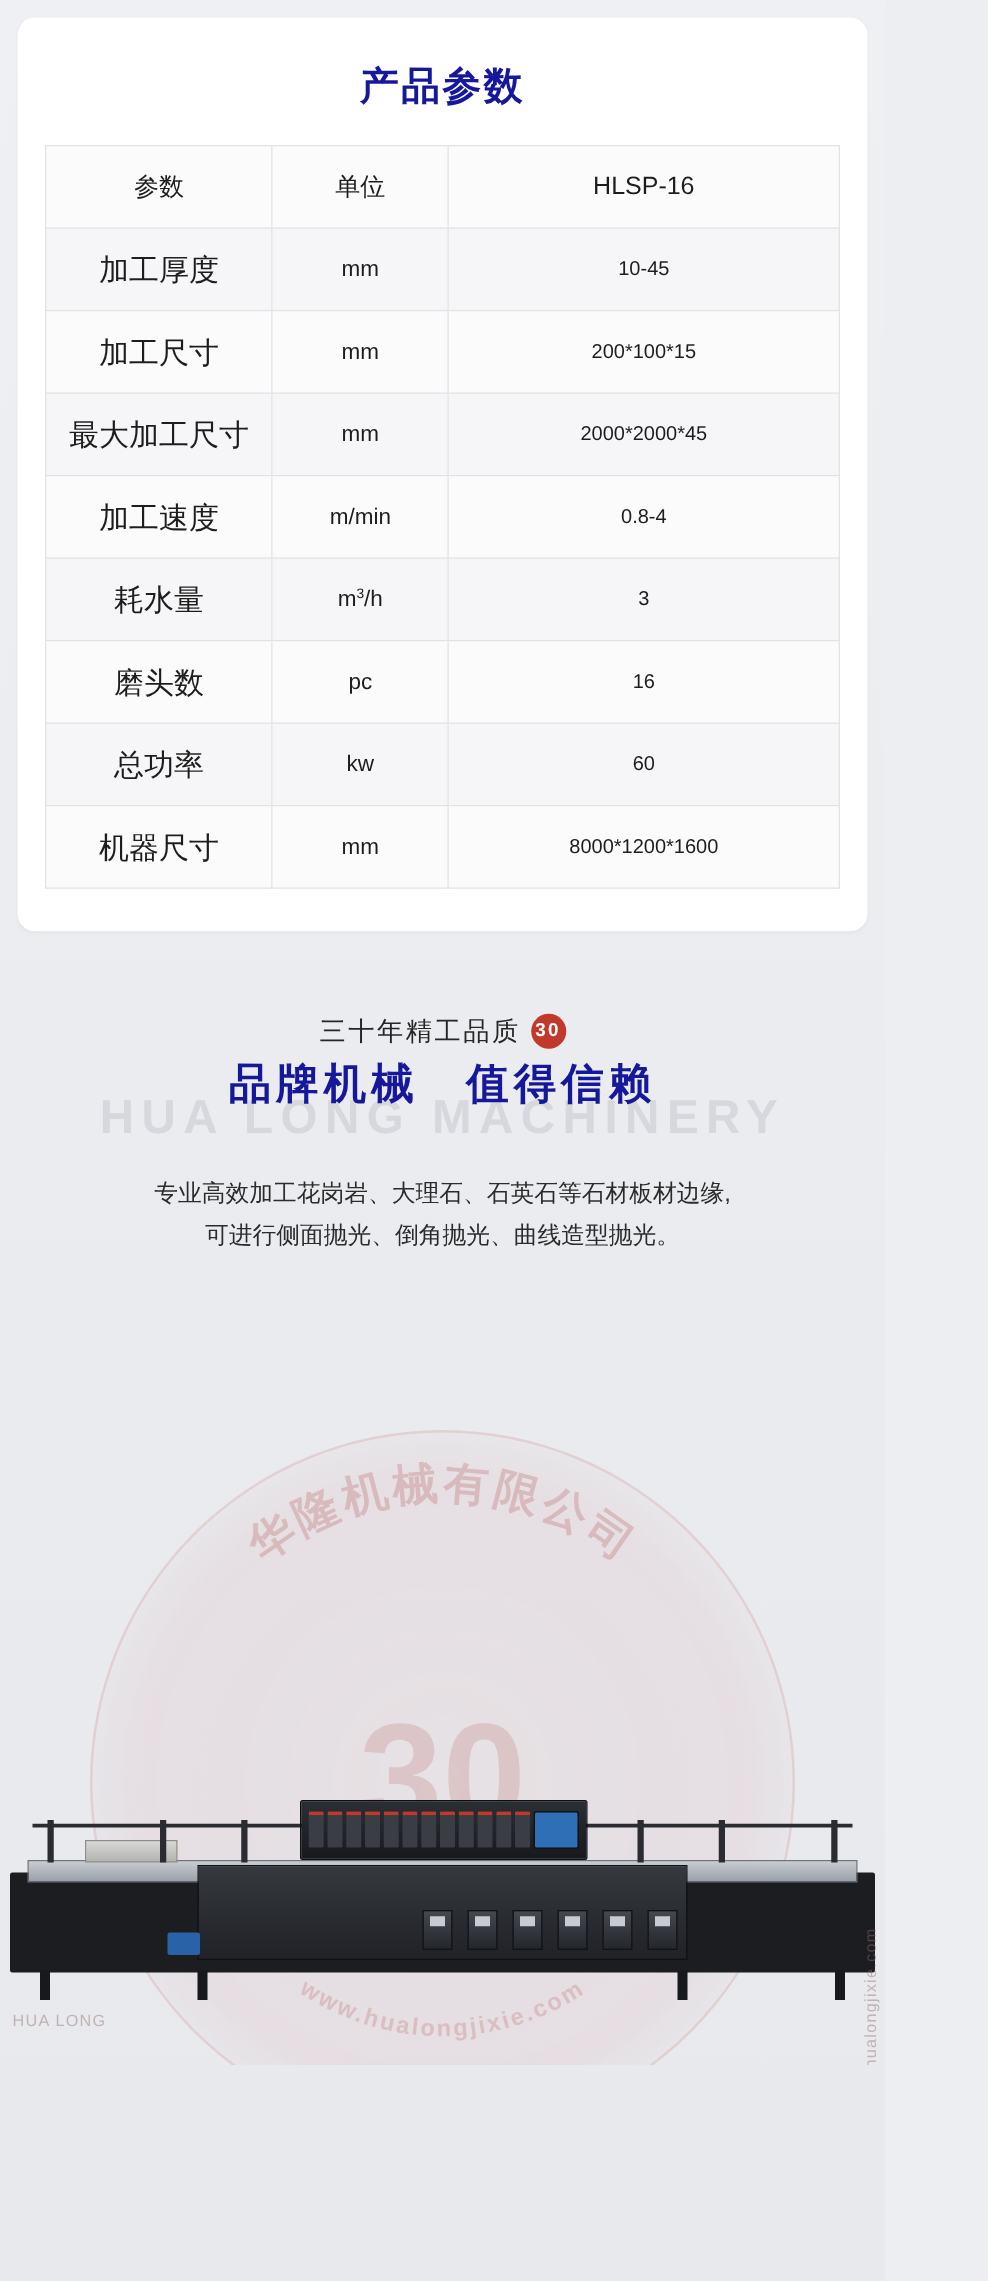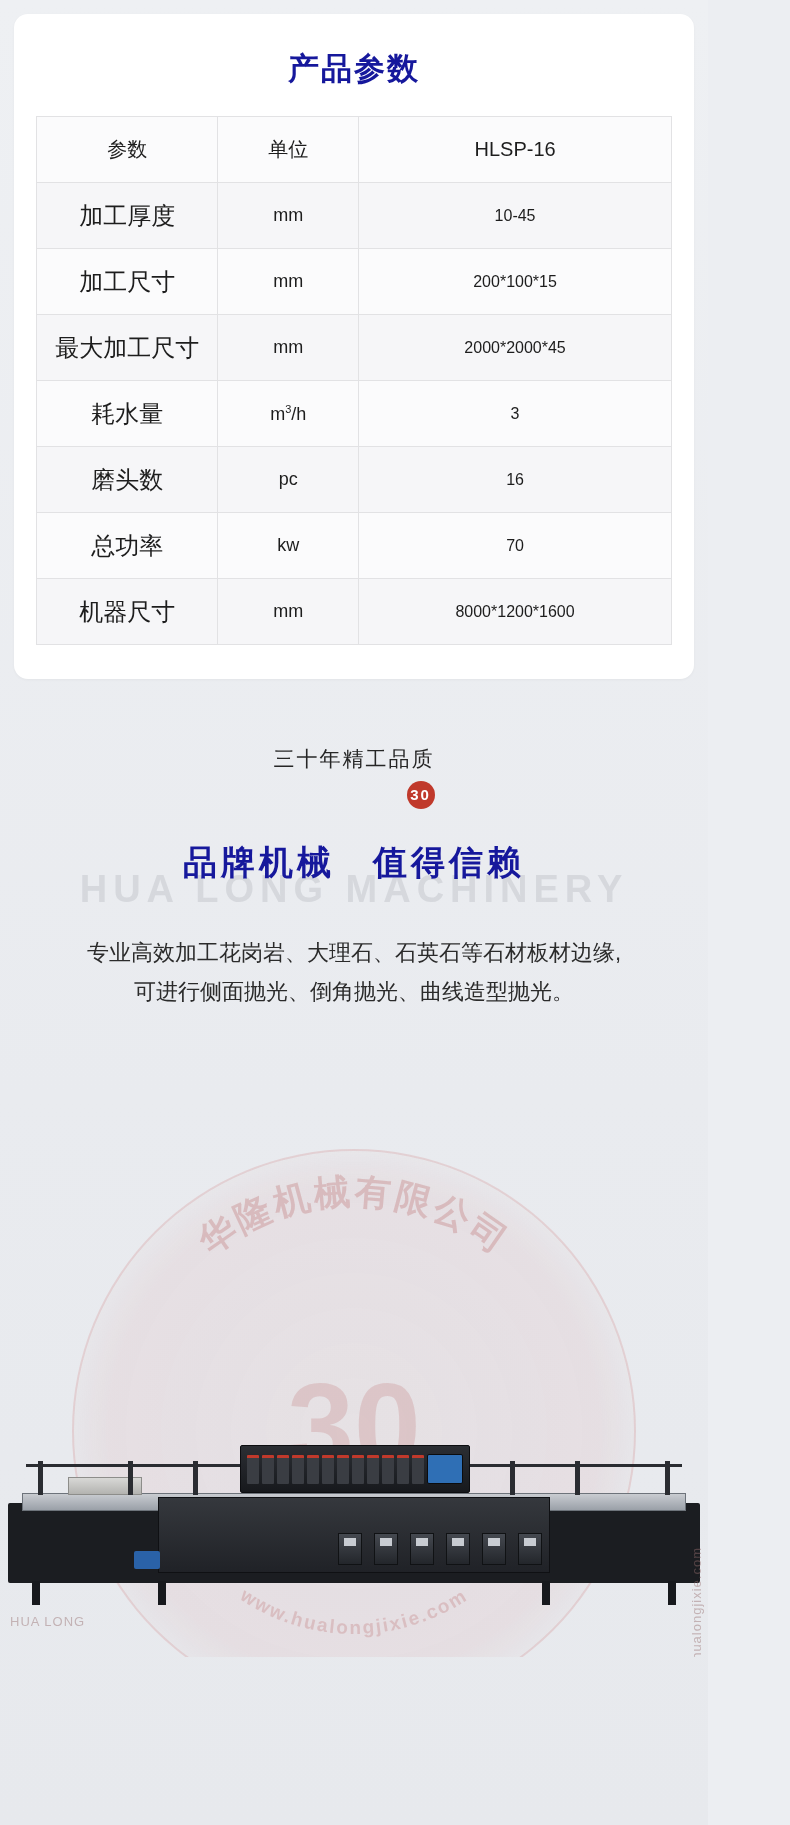--- a/index.html
+++ b/index.html
@@ -72,44 +72,43 @@
   .brand-block {
     position: relative;
     margin-top: 66px;
     text-align: center;
     padding-bottom: 10px;
   }
   .brand-sub {
     font-size: 21px;
     color: #262626;
     letter-spacing: 2px;
-    margin-bottom: 13px;
+    margin-bottom: 2px;
     display: inline-flex;
-    align-items: flex-end;
+    align-items: flex-start;
     justify-content: center;
     gap: 8px;
-    flex-direction: column;
   }
   .brand-badge {
     display: inline-block;
     width: 28px;
     height: 28px;
     line-height: 28px;
     border-radius: 50%;
     background: #c0392b;
     color: #fff;
     font-size: 15px;
     font-weight: bold;
     text-align: center;
     vertical-align: middle;
   }
   .brand-main-wrap {
     position: relative;
     height: 70px;
-    margin-top: 20px;
+    margin-top: 6px;
   }
   .brand-watermark {
     position: absolute;
     left: 0;
     right: 0;
     top: 26px;
     text-align: center;
     font-size: 38px;
     font-weight: bold;
     letter-spacing: 6px;
@@ -120,21 +119,21 @@
   .brand-main {
     position: relative;
     font-size: 34px;
     font-weight: bold;
     color: #16189c;
     letter-spacing: 4px;
     line-height: 1.2;
   }
   .brand-desc {
     margin-top: 22px;
-    font-size: 22px;
+    font-size: 19px;
     line-height: 1.75;
     color: #2b2b2b;
   }
 
   
   .photo-area {
     position: relative;
     margin-top: 36px;
     height: 600px;
     overflow: hidden;
@@ -362,37 +361,42 @@
           <td class="c2">mm</td>
           <td class="c3">200*100*15</td>
         </tr>
 
         <tr>
           <td class="c1">最大加工尺寸</td>
           <td class="c2">mm</td>
           <td class="c3">2000*2000*45</td>
         </tr>
 
+        <tr>
+          <td class="c1">加工速度</td>
+          <td class="c2">m/min</td>
+          <td class="c3">0.8-4</td>
+        </tr>
 
         <tr>
           <td class="c1">耗水量</td>
           <td class="c2"><span>m</span><span class="sup">3</span><span>/h</span></td>
           <td class="c3">3</td>
         </tr>
 
         <tr>
           <td class="c1">磨头数</td>
           <td class="c2">pc</td>
           <td class="c3">16</td>
         </tr>
 
         <tr>
           <td class="c1">总功率</td>
           <td class="c2">kw</td>
-          <td class="c3">70</td>
+          <td class="c3">60</td>
         </tr>
 
 
         <tr>
           <td class="c1">机器尺寸</td>
           <td class="c2">mm</td>
           <td class="c3">8000*1200*1600</td>
         </tr>
       </tbody>
     </table>

